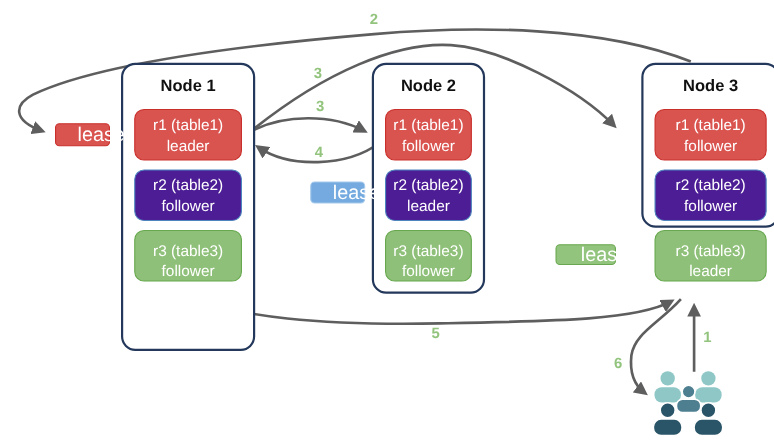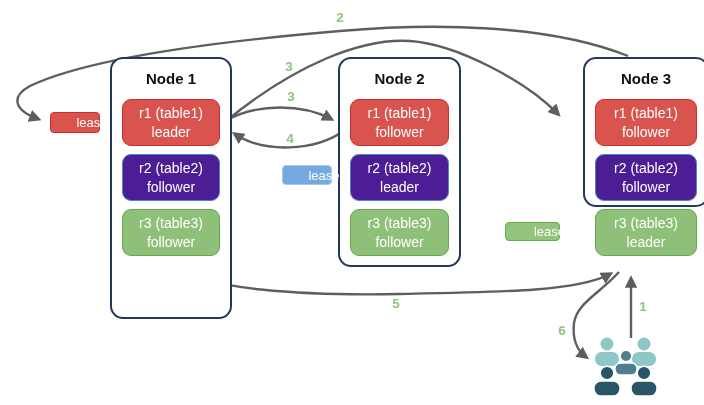--- a/index.html
+++ b/index.html
@@ -20,23 +20,23 @@
     position:absolute; left:10px; right:10px; height:47px;
     border-radius:9px; color:#ffffff; box-sizing:border-box;
     display:flex; flex-direction:column; align-items:center; justify-content:center;
     font-size:14px; line-height:1.3; text-align:center;
   }
   .replica.pos1 { top:40px; }
   .replica.pos2 { top:95px; }
   .replica.pos3 { top:150px; }
   .replica.c-red   { background:#d9534f; border:1.5px solid #c9302c; }
   .replica.c-blue  { background:#4c1d95; border:1.5px solid #4e86be; }
-  .replica.c-green { background:#8fc079; border:1.5px solid #67a84e; }
+  .replica.c-green { background:#8fc079; border:1.5px solid #67a84e;justify-content:flex-end; }
   .lease {
-    position:absolute; color:#ffffff; font-size:13px; box-sizing:border-box;
+    position:absolute; color:#ffffff; font-size:18px; box-sizing:border-box;
     display:flex; align-items:center; justify-content:center; border-radius:4px;padding-left:34px;
   }
   .lease.c-red   { background:#d9534f; border:1px solid #c9302c; }
   .lease.c-blue  { background:#74aadf; border:1px solid #a5c9ec; }
   .lease.c-green { background:#93c47d; border:1px solid #69a84f; }
   .step {
     position:absolute; transform:translate(-50%,-50%);
     color:#93c47d; font-weight:bold; font-size:13.5px;
   }
 </style>
@@ -92,21 +92,21 @@
     <div class="replica c-blue pos2">
       <span>r2 (table2)</span>
       <span>follower</span>
     </div>
     <div class="replica c-green pos3">
       <span>r3 (table3)</span>
       <span>follower</span>
     </div>
   </div>
 
-  <div class="node" style="left:338px; top:57px; width:123px; height:210px">
+  <div class="node" style="left:338px; top:57px; width:103px; height:210px">
     <div class="node-title">Node 2</div>
     <div class="replica c-red pos1">
       <span>r1 (table1)</span>
       <span>follower</span>
     </div>
     <div class="replica c-blue pos2">
       <span>r2 (table2)</span>
       <span>leader</span>
     </div>
     <div class="replica c-green pos3">

